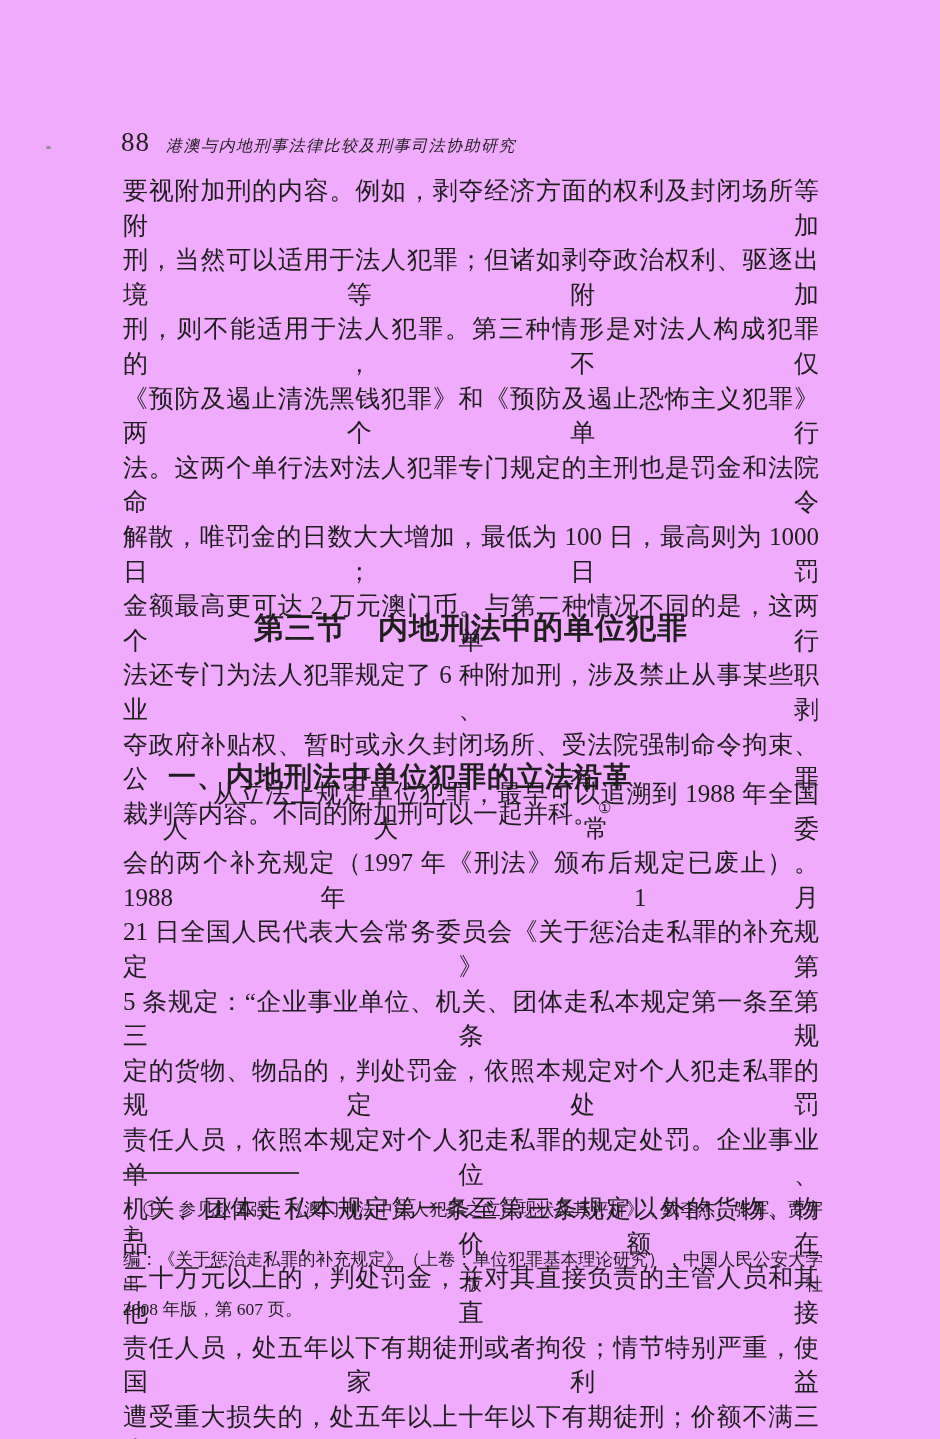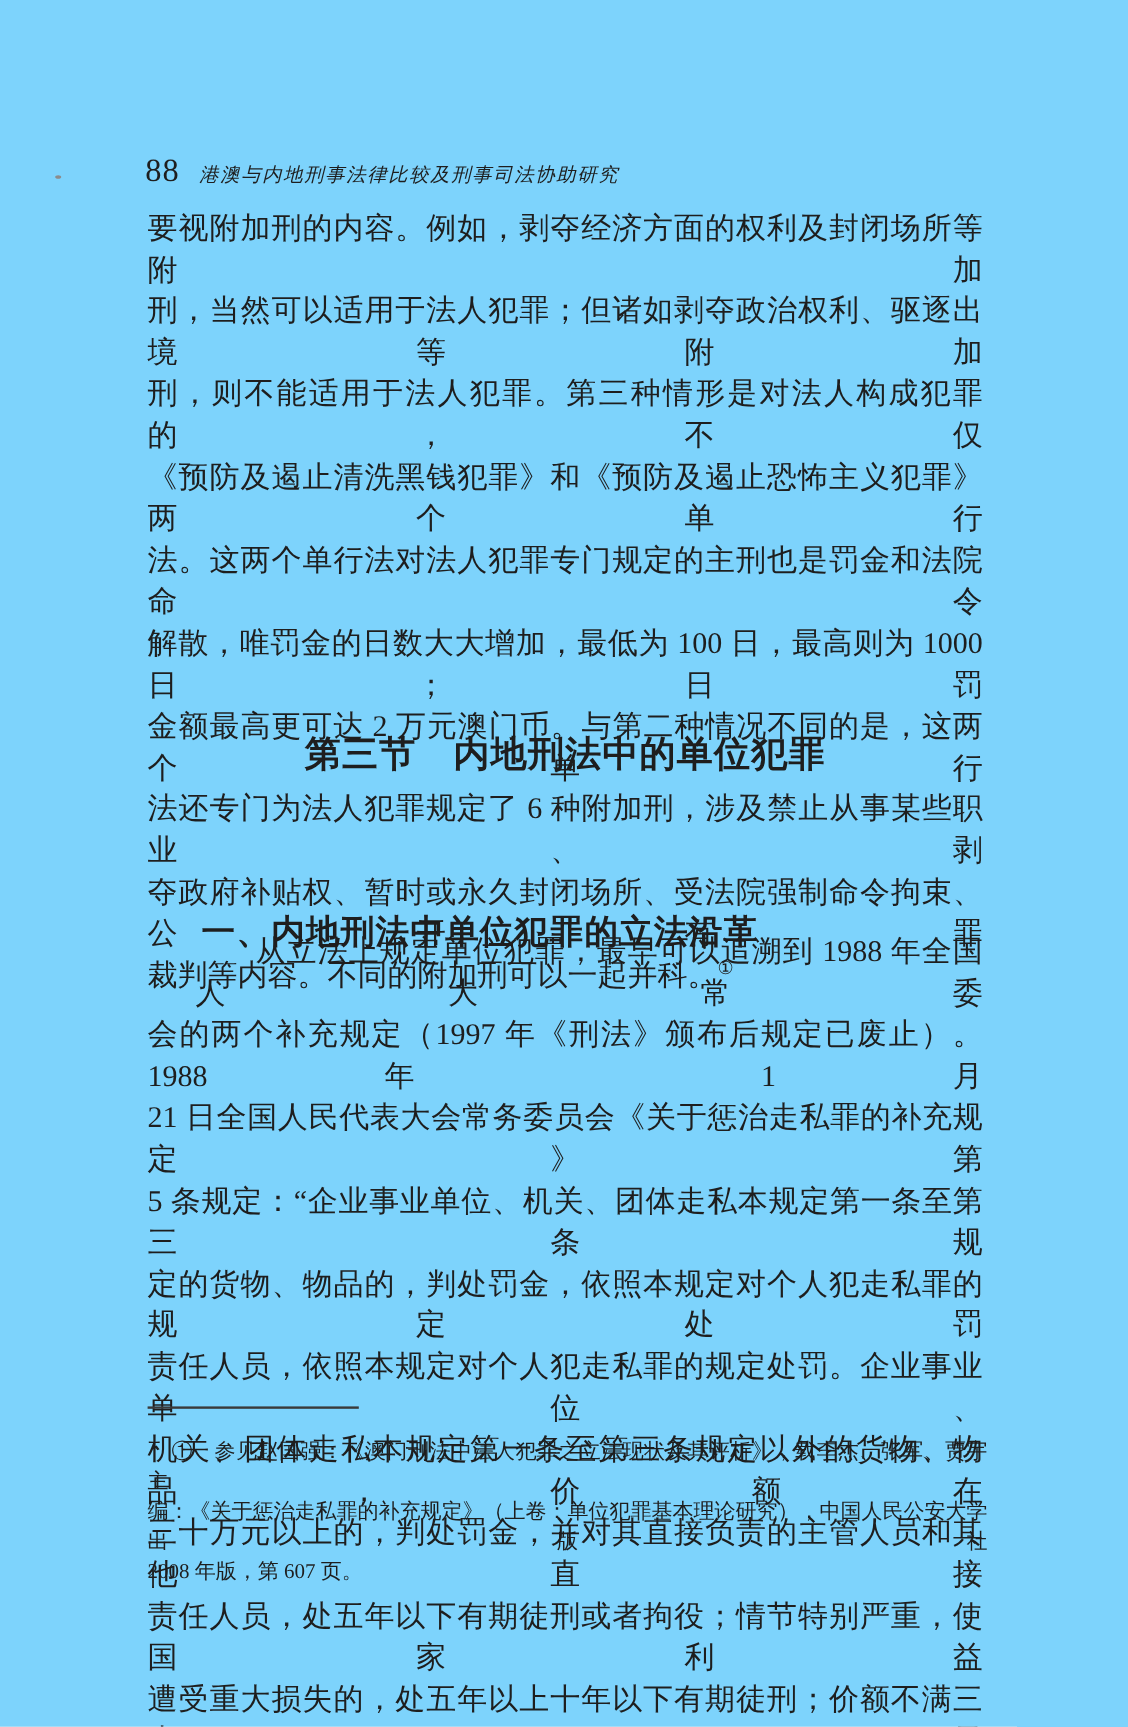--- a/index.html
+++ b/index.html
@@ -1,19 +1,19 @@
 <!DOCTYPE html>
 <html><head>
 <meta charset="utf-8">
 <style>
   html,body{margin:0;padding:0;background:#e9e9e9;}
   .page{
     position:relative;
     width:940px;height:1439px;
-    background:#7dd3fc;
+    background:#f0abfc;
     color:#1e1e1e;
     font-family:"Liberation Serif","DejaVu Serif",serif;
     overflow:hidden;
     margin:0 auto;
   }
   .speck{
     position:absolute;left:46px;top:146px;width:5px;height:3px;
     background:#8c8c8c;border-radius:50%;
   }
   .runhead{

